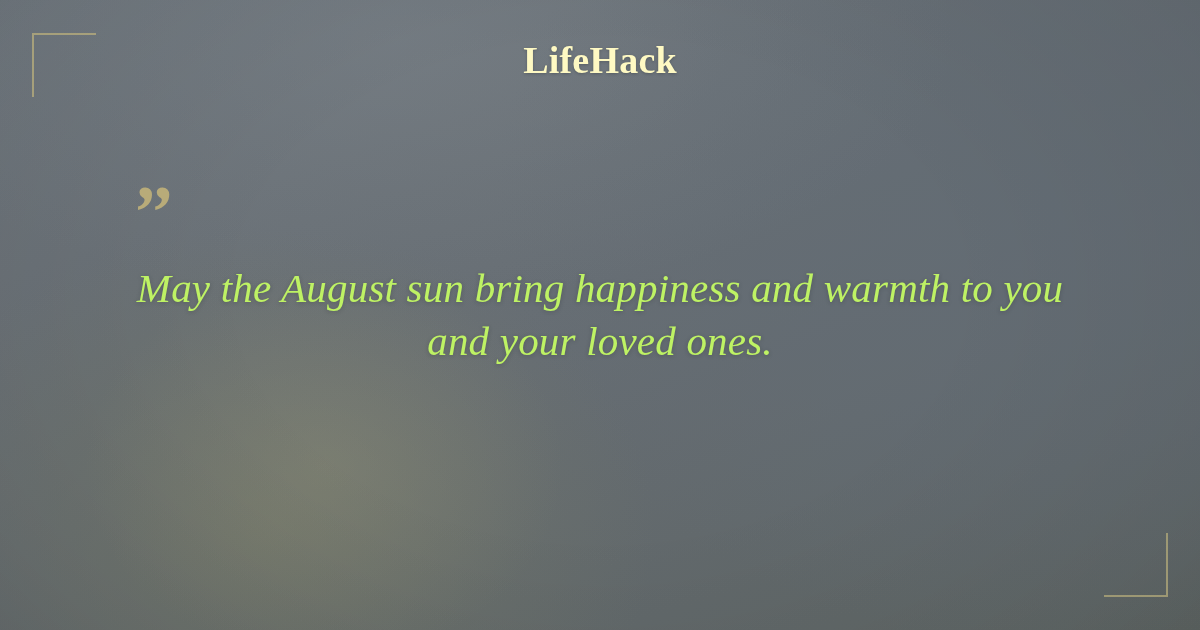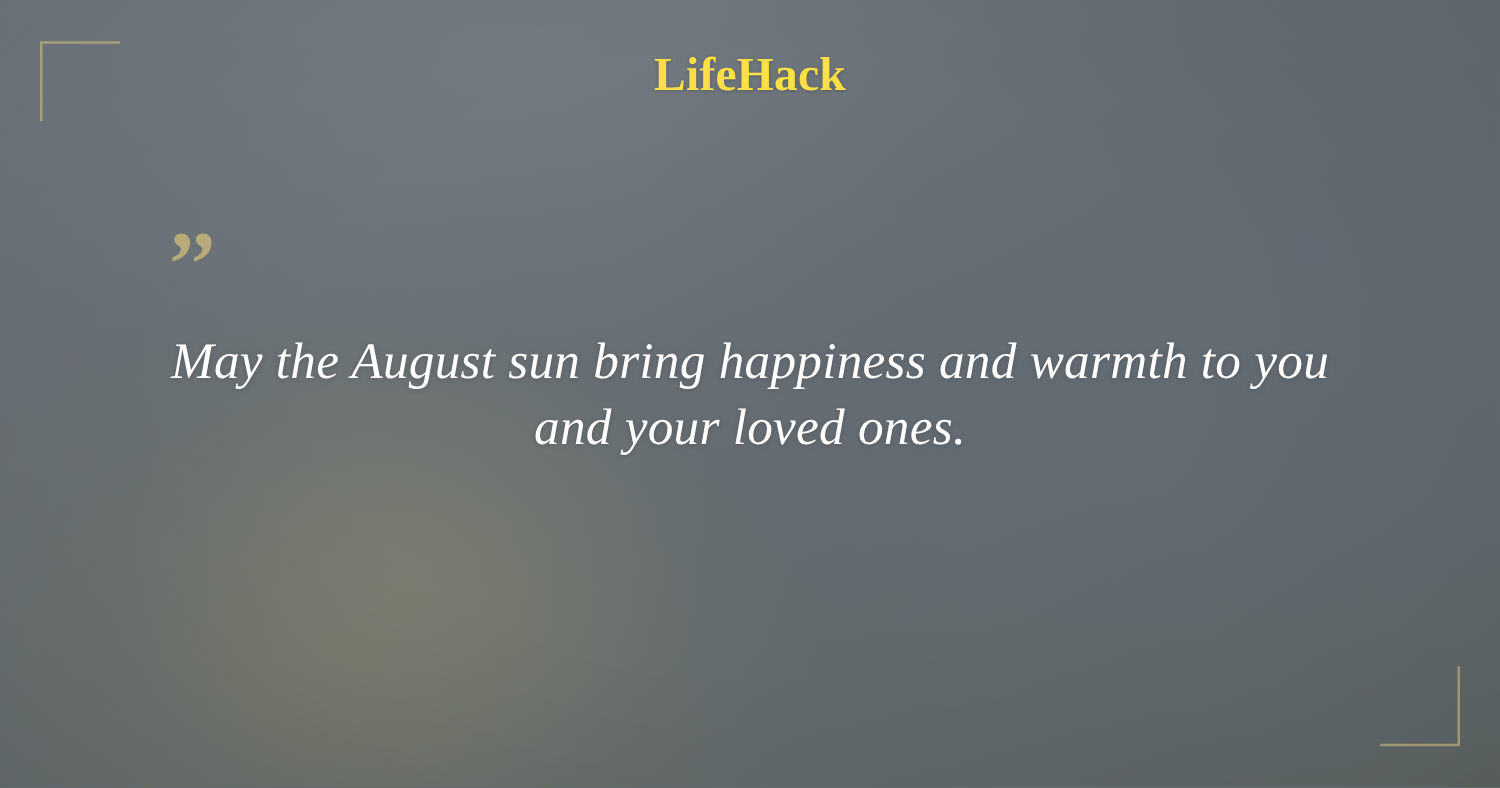--- a/index.html
+++ b/index.html
@@ -101,21 +101,21 @@
     left: 0;
     right: 0;
     text-align: center;
   }
   .brand-text {
     display: inline-block;
     font-family: "Liberation Serif", "DejaVu Serif", serif;
     font-size: 38px;
     font-weight: 700;
     letter-spacing: 0.2px;
-    color: #fde047;
+    color: #fef9c3;
     text-shadow: 0 1px 3px rgba(30,35,40,0.30);
   }
 
   
   .quote-block {
     position: absolute;
     left: 120px;
     right: 120px;
     top: 190px;
   }
@@ -133,21 +133,21 @@
     user-select: none;
   }
 
   .quote-text {
     margin-top: 22px;
     text-align: center;
     font-family: "Liberation Serif", "DejaVu Serif", serif;
     font-style: italic;
     font-size: 41px;
     line-height: 1.30;
-    color: #ffffff;
+    color: #bef264;
     text-shadow: 0 1px 4px rgba(30,35,40,0.26);
     letter-spacing: 0.2px;
   }
 </style>
 </head>
 <body>
 
 <div class="canvas">
 
   <div class="bg-layer bg-base"></div>

